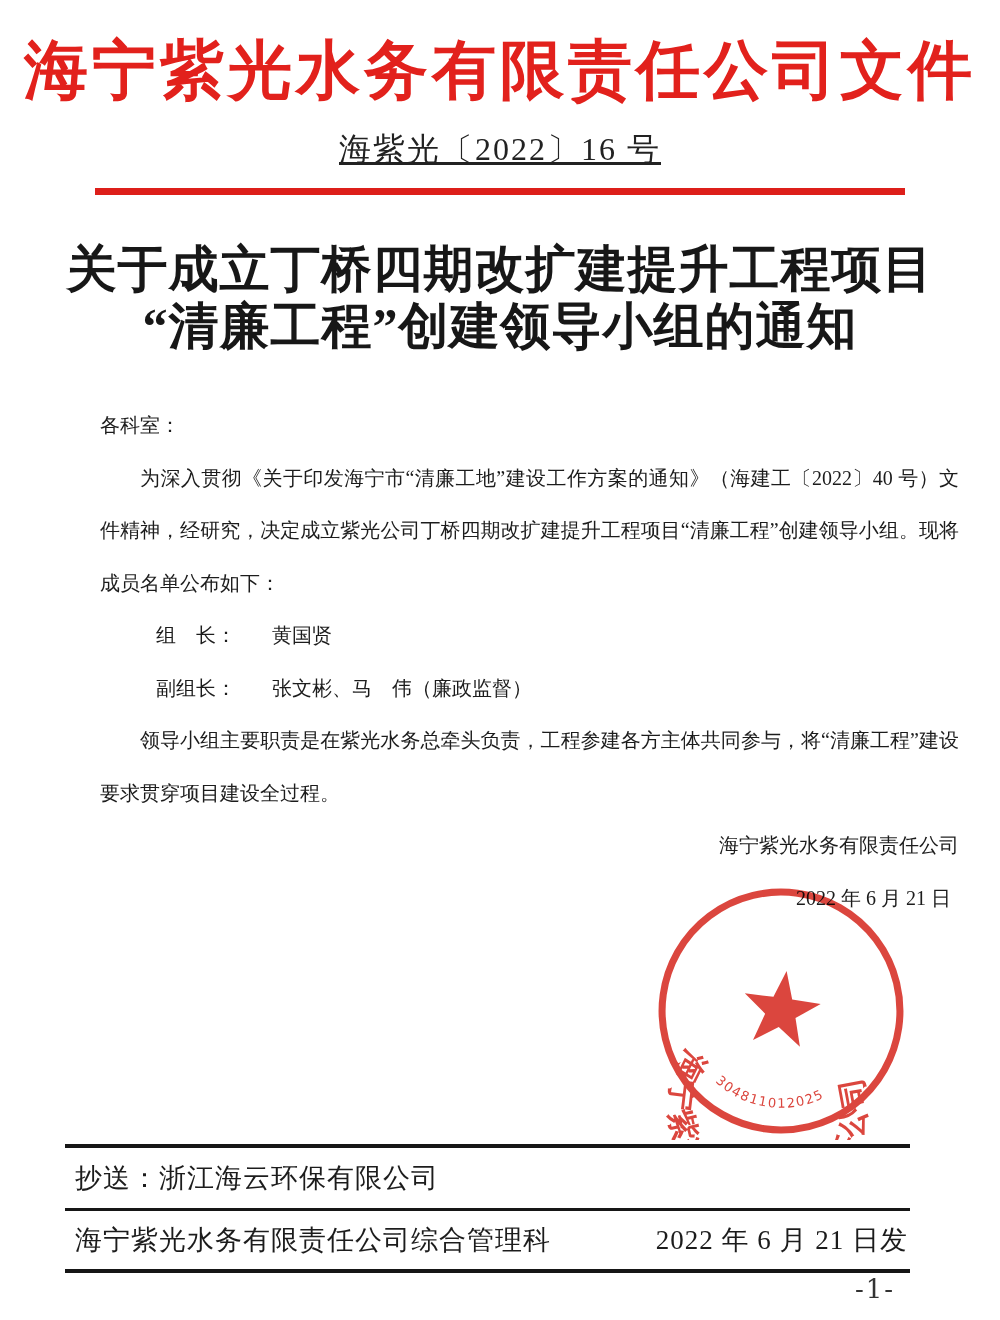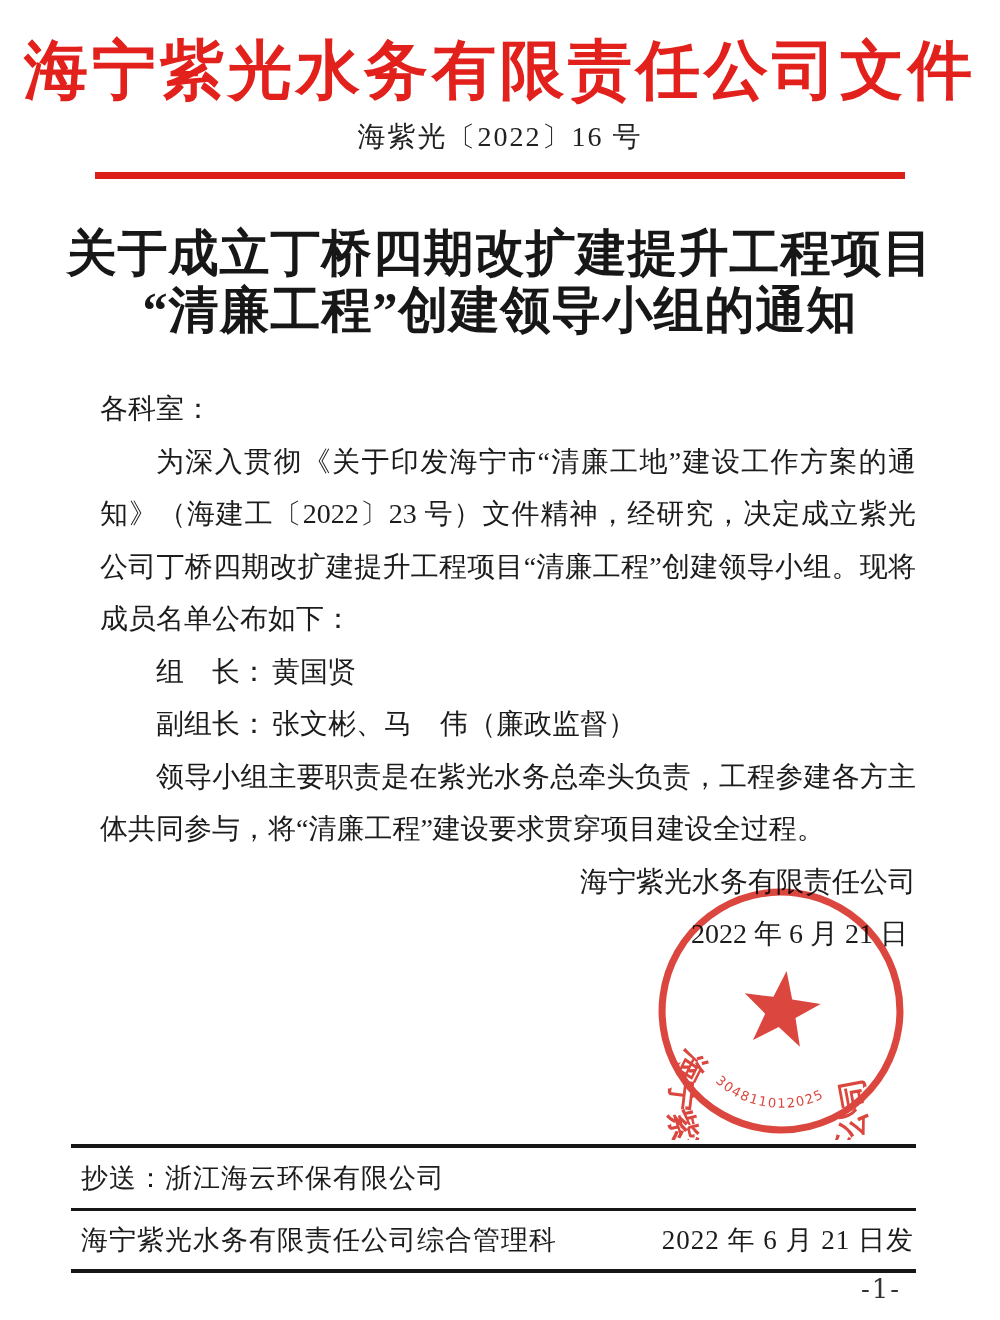--- a/index.html
+++ b/index.html
@@ -18,24 +18,25 @@
   .header-title {
     padding-top:26px;
     font-size:64px;
     font-weight:bold;
     color:#e2211c;
     letter-spacing:4px;
     line-height:90px;
     white-space:nowrap;
   }
   .doc-number {
-    margin-top:2px;
-    font-size:28px;
+    margin-top:12px;
+    font-size:32px;
     color:#222;
     letter-spacing:2px;
+    text-decoration:underline;
   }
   .red-rule {
     margin:16px auto 0 auto;
     width:810px; height:7px;
     background:#dd1f1a;
   }
 
   
   .title {
     margin-top:46px;
@@ -43,22 +44,22 @@
     font-size:50px;
     font-weight:bold;
     line-height:57px;
     letter-spacing:1px;
     color:#171717;
   }
 
   
   .content {
     margin-top:44px;
-    padding:0 84px 0 100px;
-    font-size:28px;
+    padding:0 41px 0 100px;
+    font-size:20px;
     line-height:52.5px;
     color:#1c1c1c;
   }
   .para {
     margin:0;
     text-indent:2em;
     text-align:justify;
     text-justify:inter-ideograph;
   }
   .member-row { display:flex; margin-left:56px; }
@@ -90,21 +91,21 @@
   .seal-code-text {
     font-size:13px;
     letter-spacing:1.5px;
     fill:#d8362d;
     font-family:"DejaVu Sans","Liberation Sans",sans-serif;
   }
 
   
   .footer {
     position:absolute;
-    left:71px; top:1144px;
+    left:65px; top:1144px;
     width:845px;
     font-size:27px;
   }
   .rule { width:100%; background:#161616; }
   .rule.thick { height:4px; }
   .rule.thin  { height:3px; }
   .cc-line {
     padding:12px 0 12px 10px;
     letter-spacing:1px;
   }
@@ -136,21 +137,21 @@
   </div>
 
   <div class="title">
     <div>关于成立丁桥四期改扩建提升工程项目</div>
     <div>“清廉工程”创建领导小组的通知</div>
   </div>
 
   <div class="content">
     <div class="salutation">各科室：</div>
 
-    <p class="para">为深入贯彻《关于印发海宁市“清廉工地”建设工作方案的通知》（海建工〔2022〕23 号）文件精神，经研究，决定成立紫光公司丁桥四期改扩建提升工程项目“清廉工程”创建领导小组。现将成员名单公布如下：</p>
+    <p class="para">为深入贯彻《关于印发海宁市“清廉工地”建设工作方案的通知》（海建工〔2022〕40 号）文件精神，经研究，决定成立紫光公司丁桥四期改扩建提升工程项目“清廉工程”创建领导小组。现将成员名单公布如下：</p>
 
     <div class="member-row">
       <span class="member-role">组　长：</span>
       <span class="member-names">
         <div>黄国贤</div>
       </span>
     </div>
 
     <div class="member-row">
       <span class="member-role">副组长：</span>

